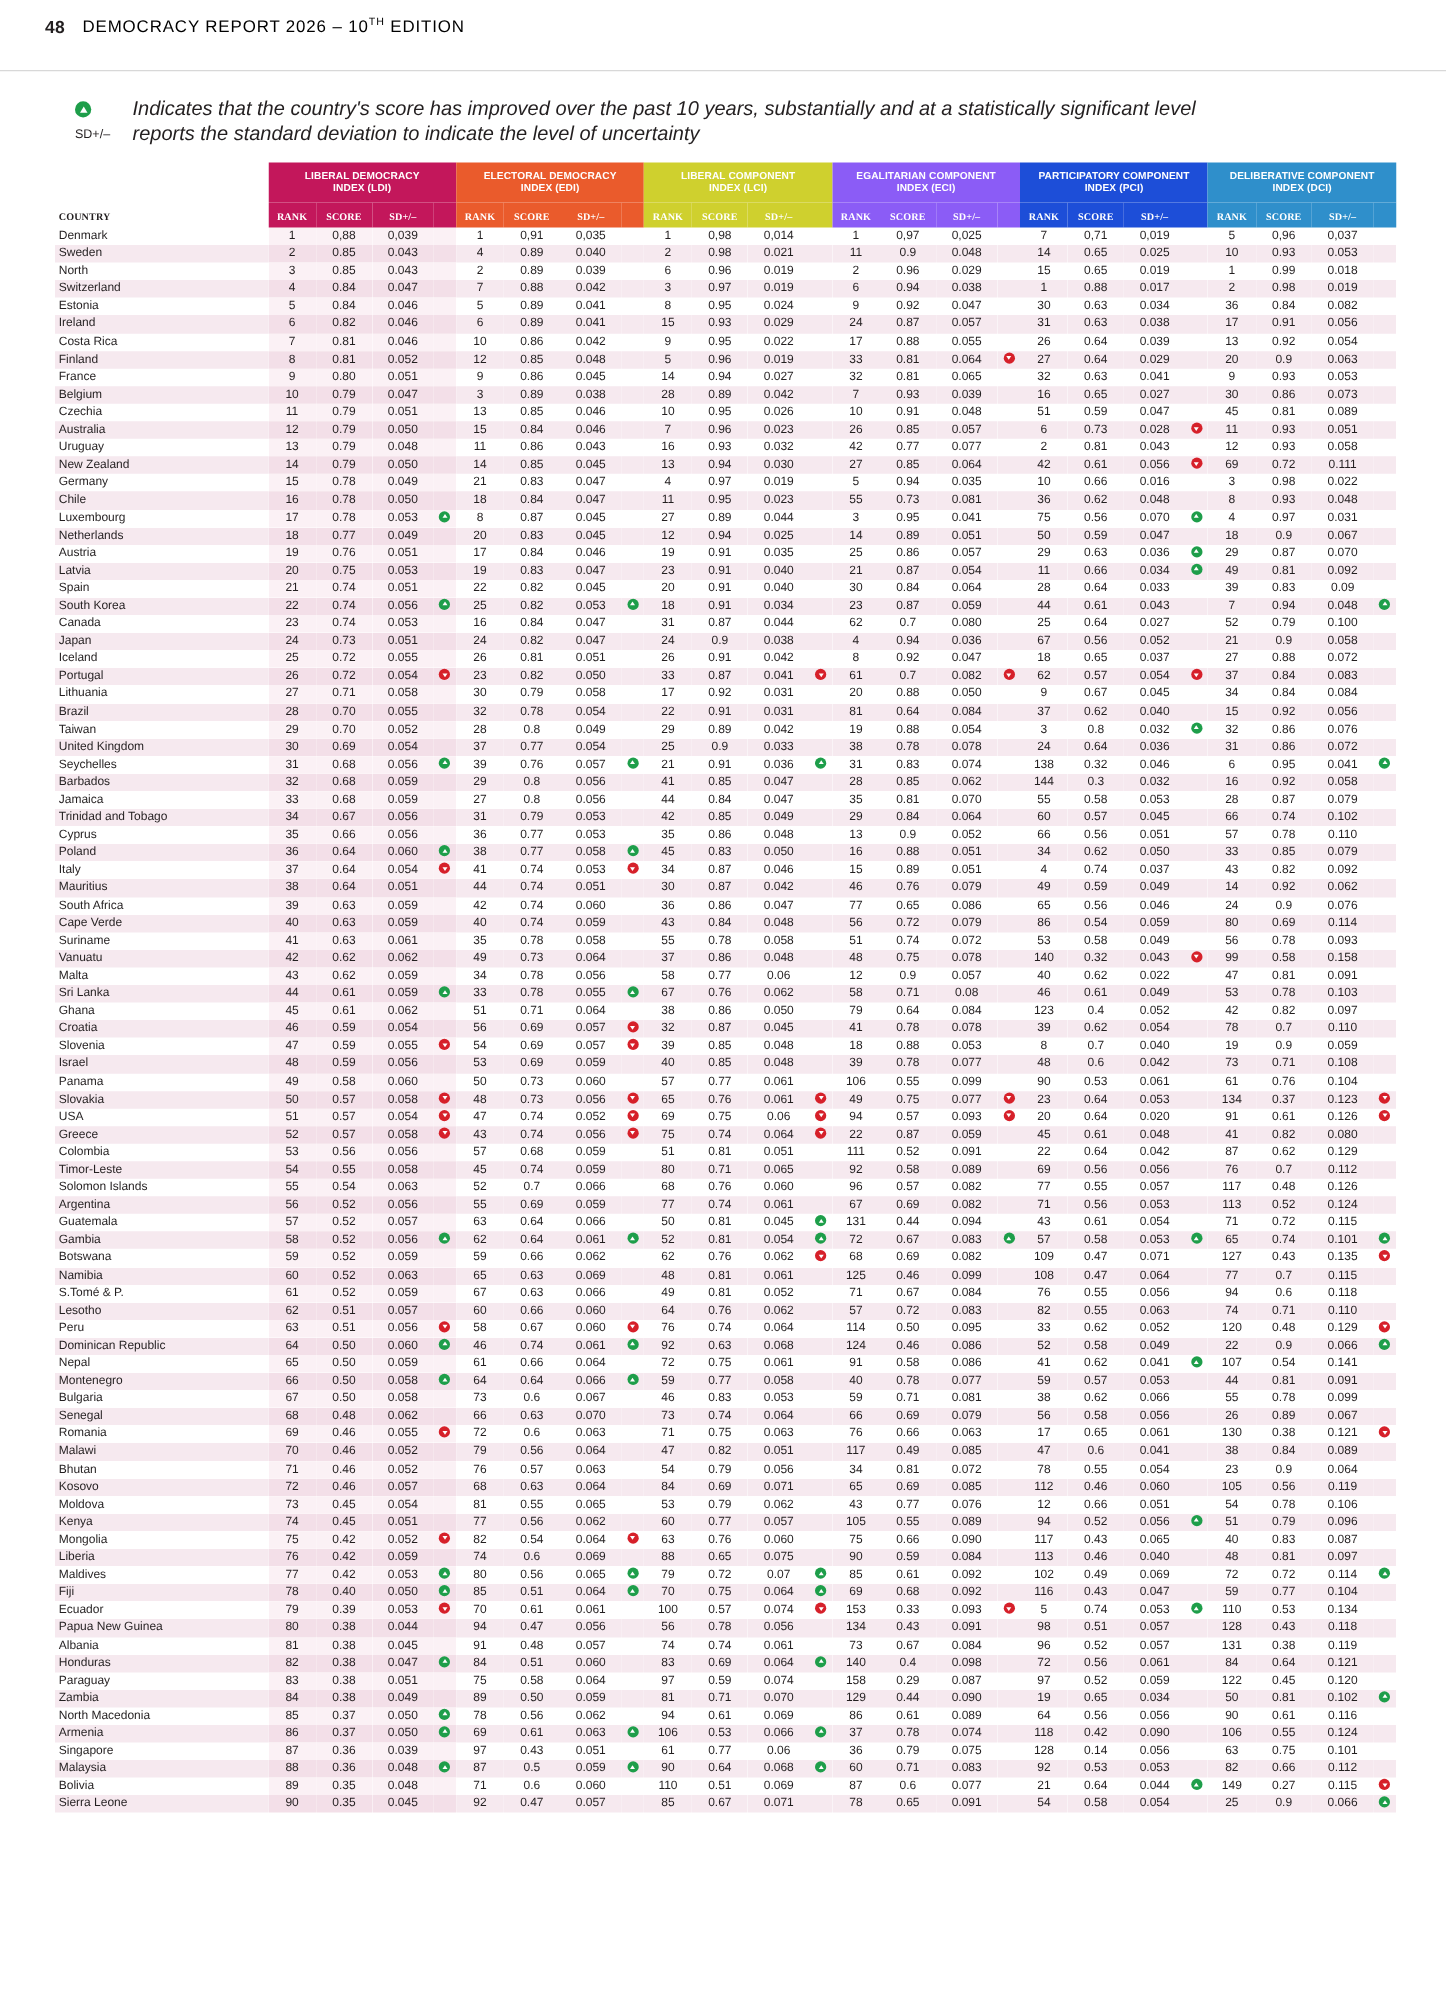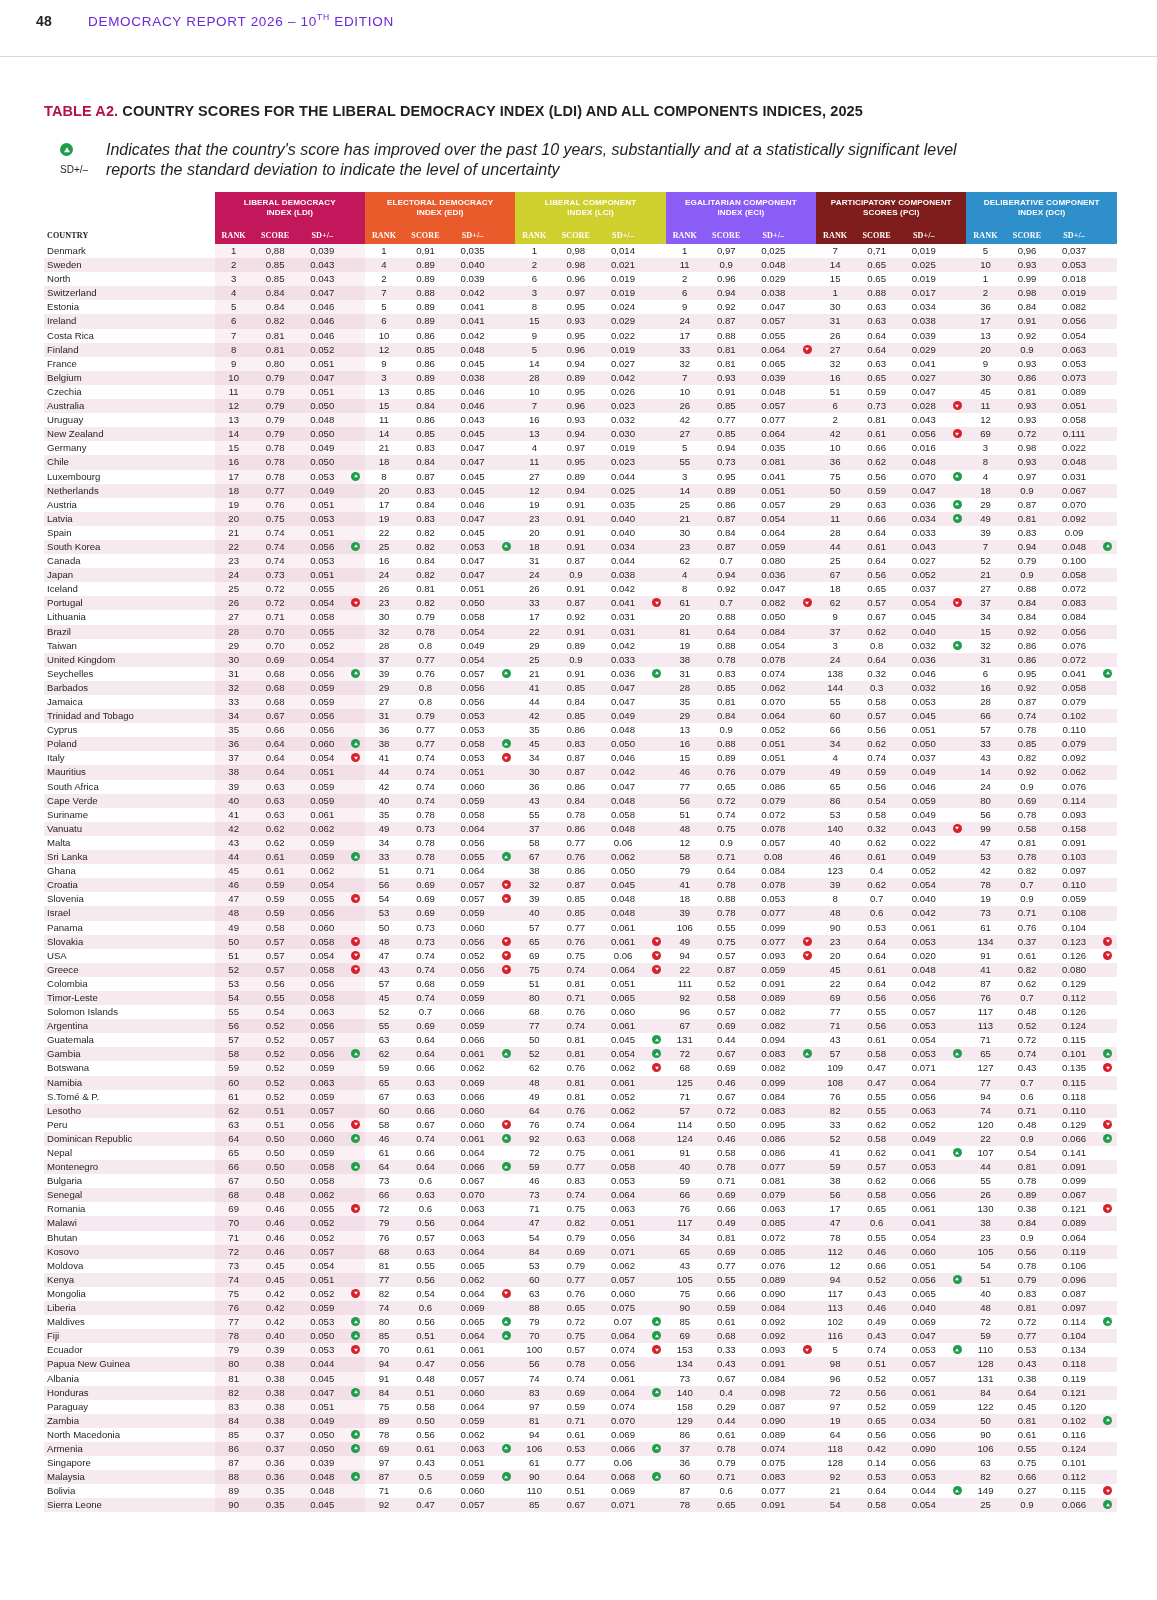--- a/index.html
+++ b/index.html
@@ -25,23 +25,22 @@
     height:34px;
   }
   .runhead .pgno{
     font-weight:bold;
     font-size:14px;
     color:#231f20;
     letter-spacing:0.2px;
   }
   .runhead .rtitle{
     font-size:13.5px;
-    color:#6d28d9;
+    color:#000000;
     letter-spacing:0.7px;
-    margin-left:22px;
   }
   .runhead .rtitle sup{font-size:8.5px;}
   .rule{
     height:1px;
     background:#d8d8d8;
     margin:10px 0 0 0;
   }
   
   .content{
     padding:0 40px 0 44px;
@@ -119,21 +118,21 @@
     font-weight:bold;
     text-align:center;
     letter-spacing:0.1px;
     padding:0;
     line-height:10px;
   }
   .grp-ldi{background:#c3175b;}
   .grp-edi{background:#ea5b2c;}
   .grp-lci{background:#cfd02e;}
   .grp-eci{background:#8b5cf6;}
-  .grp-pci{background:#7f1d1d;}
+  .grp-pci{background:#1d4ed8;}
   .grp-dci{background:#2f8fcb;}
   thead tr.grouprow th{
     height:28px;
     vertical-align:middle;
     padding:2px 2px;
   }
   thead tr.subrow th{
     height:17px;
     vertical-align:bottom;
     padding-bottom:3px;
@@ -192,23 +191,20 @@
 <div class="page">
 
   <div class="runhead">
     <span class="pgno">48</span>
     <span class="rtitle"><span>DEMOCRACY REPORT 2026 – 10</span><sup>TH</sup><span> EDITION</span></span>
   </div>
   <div class="rule"></div>
 
   <div class="content">
 
-    <div class="tabletitle">
-      <span class="lead">TABLE A2.</span><span> COUNTRY SCORES FOR THE LIBERAL DEMOCRACY INDEX (LDI) AND ALL COMPONENTS INDICES, 2025</span>
-    </div>
 
     <div class="legend">
       <div class="row">
         <span class="key">
             <span class="arrow up"></span>
           </span>
         <span class="txt">Indicates that the country's score has improved over the past 10 years, substantially and at a statistically significant level</span>
       </div>
       <div class="row">
         <span class="sdlabel">SD+/–</span>
@@ -253,21 +249,21 @@
           <th class="grp-edi" colspan="4">
             <span>ELECTORAL DEMOCRACY</span><br><span>INDEX (EDI)</span>
           </th>
           <th class="grp-lci" colspan="4">
             <span>LIBERAL COMPONENT</span><br><span>INDEX (LCI)</span>
           </th>
           <th class="grp-eci" colspan="4">
             <span>EGALITARIAN COMPONENT</span><br><span>INDEX (ECI)</span>
           </th>
           <th class="grp-pci" colspan="4">
-            <span>PARTICIPATORY COMPONENT</span><br><span>SCORES (PCI)</span>
+            <span>PARTICIPATORY COMPONENT</span><br><span>INDEX (PCI)</span>
           </th>
           <th class="grp-dci" colspan="4">
             <span>DELIBERATIVE COMPONENT</span><br><span>INDEX (DCI)</span>
           </th>
         </tr>
         <tr class="subrow">
           <th class="country">COUNTRY</th>
 
           <th class="grp-ldi">RANK</th>
           <th class="grp-ldi">SCORE</th>

